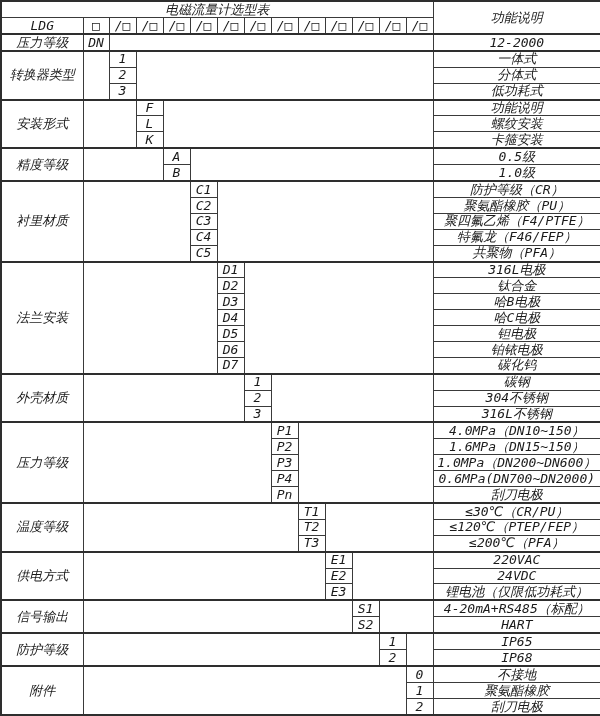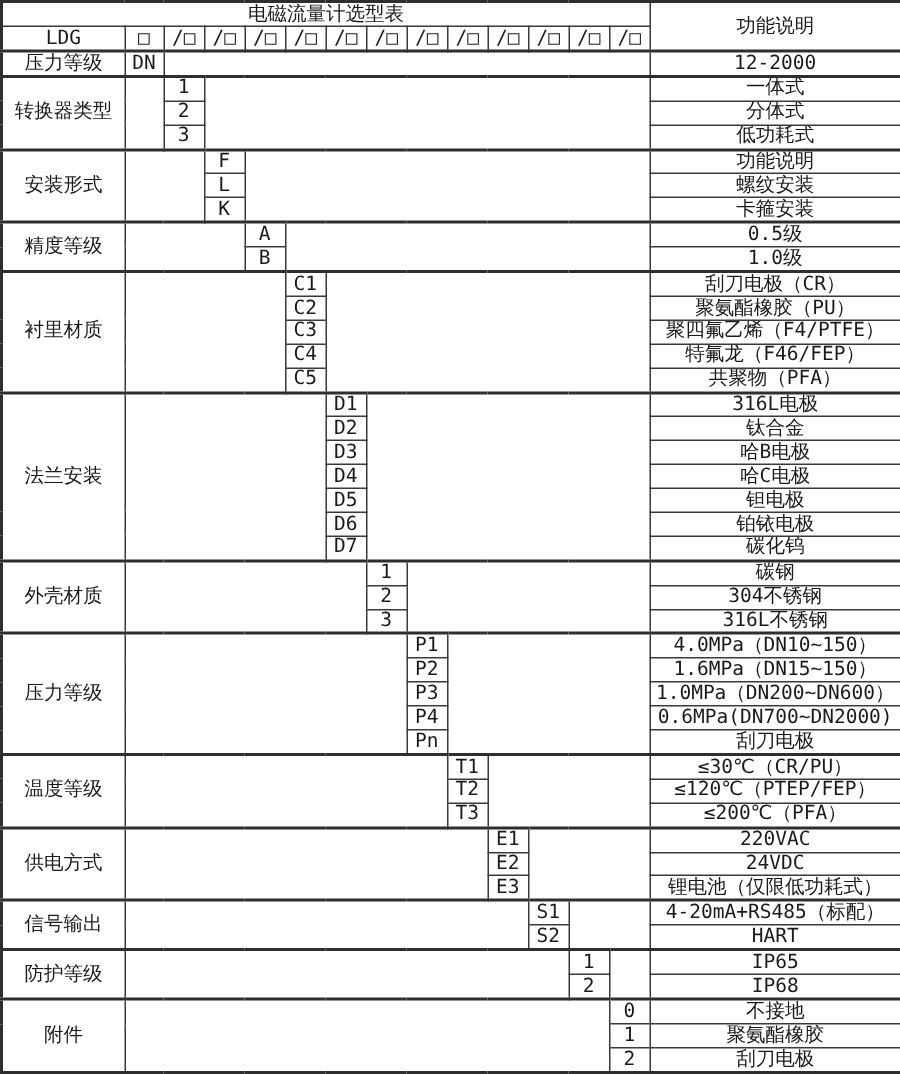--- a/index.html
+++ b/index.html
@@ -5,20 +5,21 @@
   html, body {
     margin: 0;
     padding: 0;
     background: #ffffff;
   }
   .sheet {
     width: 600px;
     height: 716px;
     background: #ffffff;
     overflow: hidden;
+    font-style: italic;
   }
   table.selector {
     border-collapse: collapse;
     table-layout: fixed;
     width: 600px;
     height: 716px;
     border: 2px solid #2e2e2e;
   }
   table.selector td {
     border: 1px solid #3a3a3a;
@@ -146,21 +147,21 @@
         </tr>
         <tr>
           <td class="code-cell">B</td>
           <td class="desc-cell">1.0级</td>
         </tr>
         <tr class="section-start">
           <td rowspan="5" class="label-cell">衬里材质</td>
           <td colspan="4" rowspan="5"></td>
           <td class="code-cell">C1</td>
           <td colspan="8" rowspan="5"></td>
-          <td class="desc-cell">刮刀电极（CR）</td>
+          <td class="desc-cell">防护等级（CR）</td>
         </tr>
         <tr>
           <td class="code-cell">C2</td>
           <td class="desc-cell">聚氨酯橡胶（PU）</td>
         </tr>
         <tr>
           <td class="code-cell">C3</td>
           <td class="desc-cell">聚四氟乙烯（F4/PTFE）</td>
         </tr>
         <tr>

